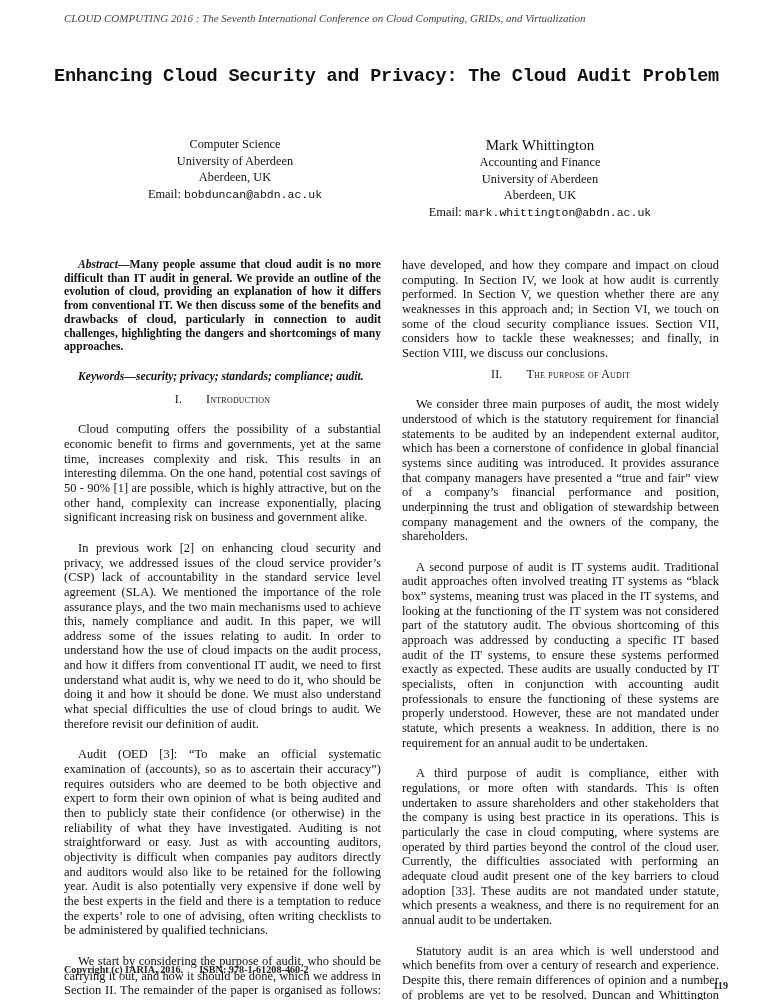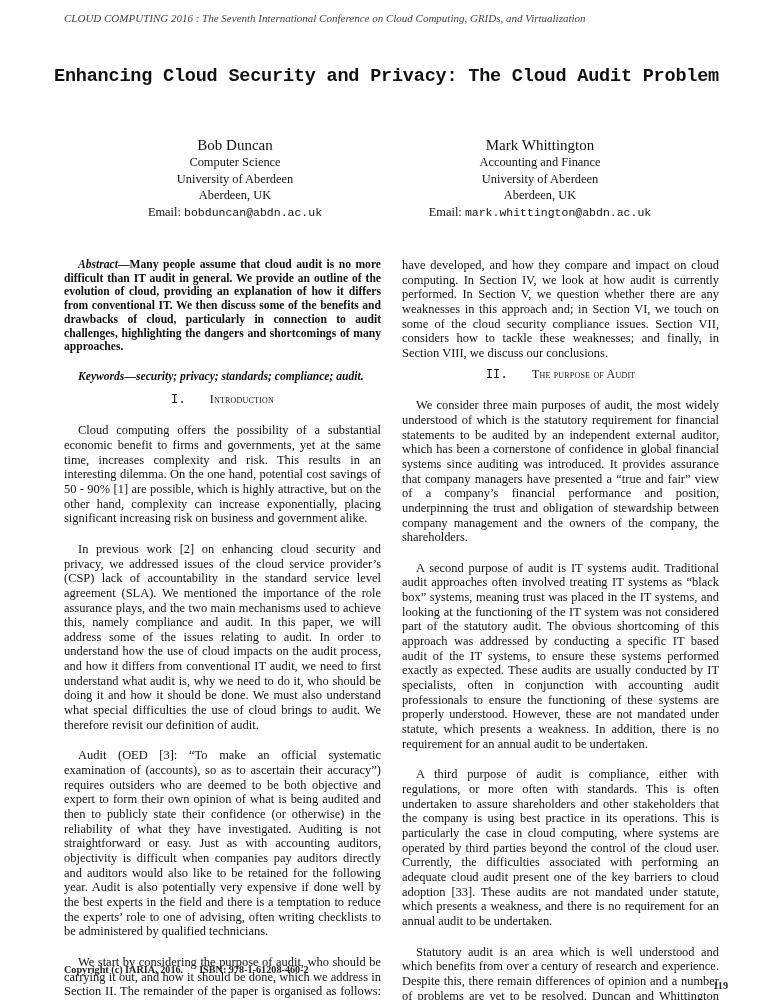--- a/index.html
+++ b/index.html
@@ -31,39 +31,38 @@
   .col-left { left: 64px; }
   .col-right { left: 402px; top: 242px; }
   .col p { margin: 16px 0 5px 0; text-indent: 14px; }
   .abstract { font-weight: bold; font-size: 11.6px; line-height: 13.7px; }
   .abstract .lead, .keywords .lead { font-style: italic; }
   .keywords { font-weight: bold; font-style: italic; font-size: 11.6px; line-height: 13.7px; margin-bottom: 8px !important; }
   .section-heading {
     text-align: center; font-size: 12px; margin: 6px 0 2px 0; text-indent: 0;
     font-variant: small-caps; letter-spacing: 0.2px;
   }
-  .section-heading .num { margin-right: 24px; font-family: Liberation Mono, monospace; }
+  .section-heading .num { margin-right: 24px; }
   .col p.noindent-top { text-indent: 0; }
 
   .footer {
     position: absolute; top: 964px; left: 64px; width: 664px;
     font-family: Liberation Serif, serif; font-weight: bold; font-size: 10.2px; color: #222;
   }
   .footer .isbn { margin-left: 16px; }
   .footer .page-num { position: absolute; right: 0; top: 16px; }
 </style>
 </head>
 <body>
 
 <div class="conf-header">CLOUD COMPUTING 2016 : The Seventh International Conference on Cloud Computing, GRIDs, and Virtualization</div>
 
 <div class="title">Enhancing Cloud Security and Privacy: The Cloud Audit Problem</div>
 
 <div class="author author-1">
-  <span class="name">Bob Duncan</span>
   <span class="line">Computer Science</span>
   <span class="line">University of Aberdeen</span>
   <span class="line">Aberdeen, UK</span>
   <span class="line"><span>Email: </span><span class="mono">bobduncan@abdn.ac.uk</span></span>
 </div>
 
 <div class="author author-2">
   <span class="name">Mark Whittington</span>
   <span class="line">Accounting and Finance</span>
   <span class="line">University of Aberdeen</span>

